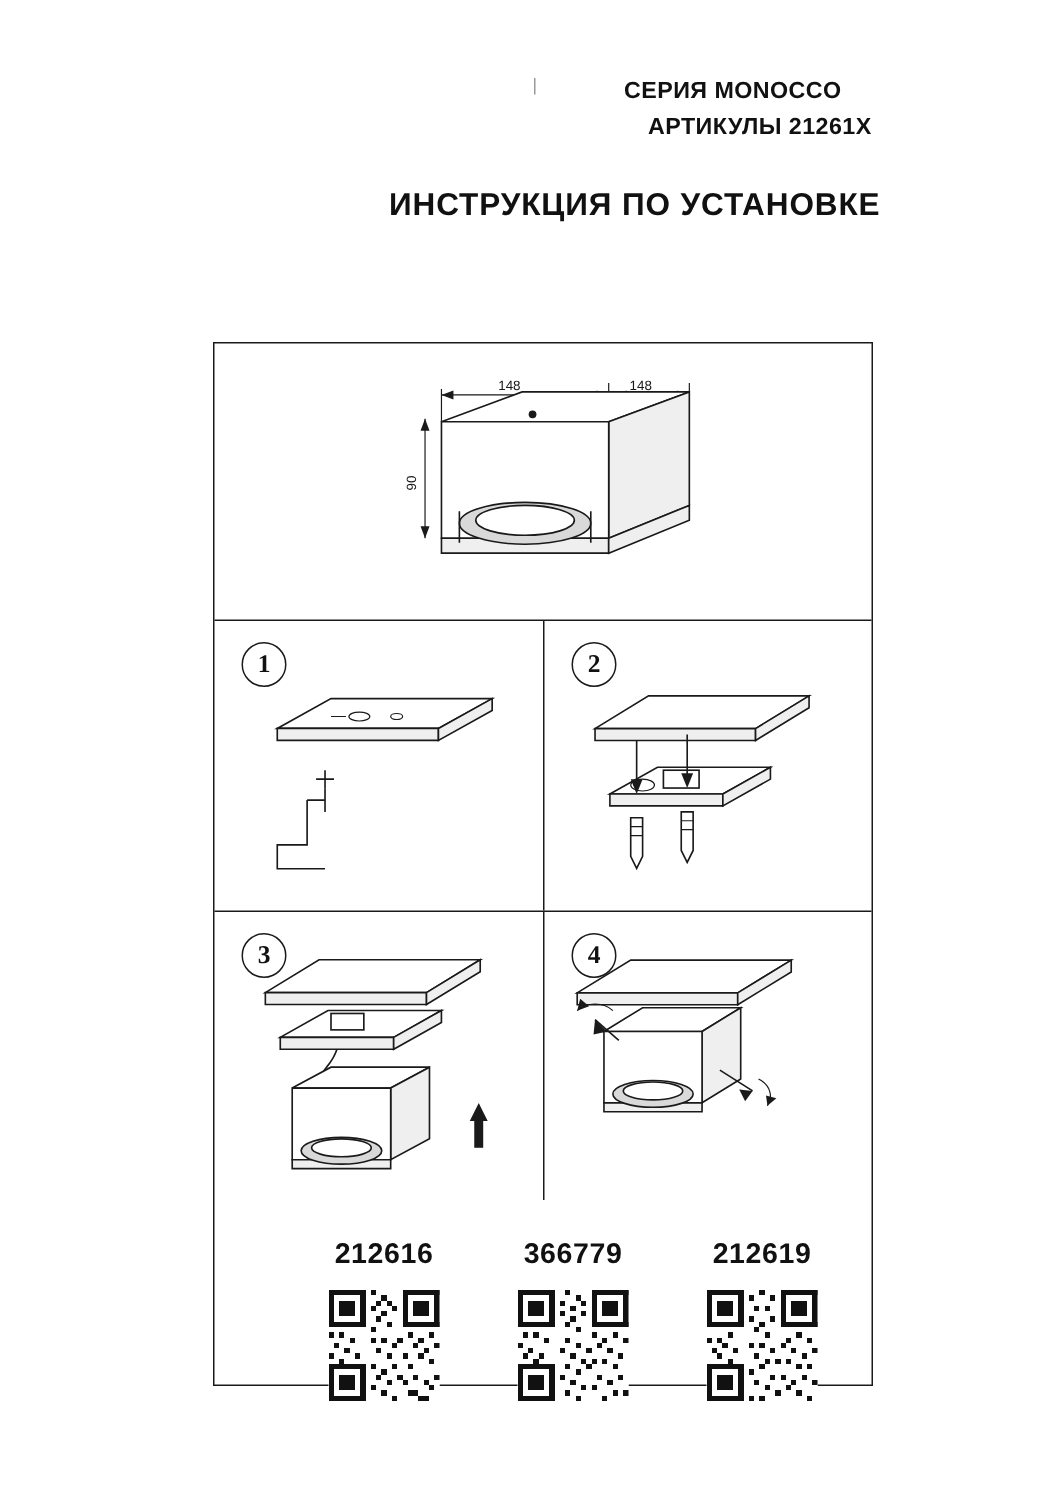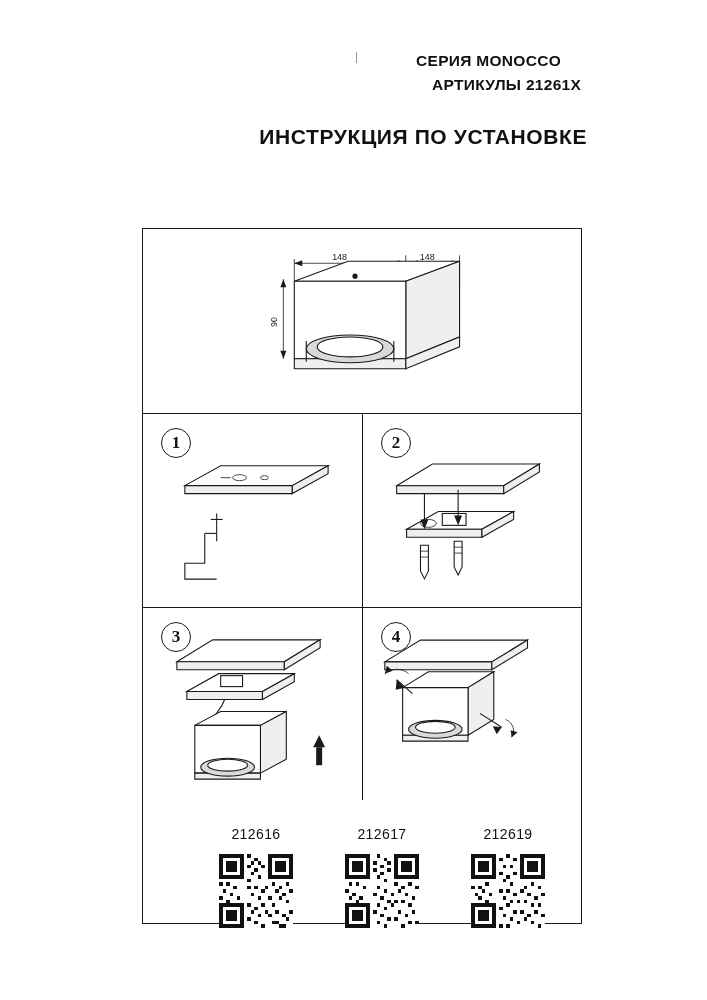--- a/index.html
+++ b/index.html
@@ -148,22 +148,22 @@
   .code-col {
     position: absolute;
     top: 0;
     width: 120px;
     text-align: center;
   }
   .code-col.c1 { left: 54px; }
   .code-col.c2 { left: 180px; }
   .code-col.c3 { left: 306px; }
   .code-label {
-    font-size: 14px;
-    font-weight: normal;
+    font-size: 19px;
+    font-weight: bold;
     letter-spacing: 0.4px;
   }
   .qr {
     margin: 12px auto 0;
     width: 74px;
     height: 74px;
     display: block;
     image-rendering: pixelated;
     background: #ffffff;
   }
@@ -401,21 +401,21 @@
             <rect x="15" y="19" width="1" height="1"></rect>
           <rect x="17" y="20" width="1" height="1"></rect>
             <rect x="19" y="18" width="1" height="1"></rect>
           <rect x="16" y="19" width="1" height="1"></rect>
             <rect x="18" y="20" width="1" height="1"></rect>
         </g>
       </svg>
     </div>
 
     <div class="code-col c2">
-      <div class="code-label">212617</div>
+      <div class="code-label">366779</div>
       <svg class="qr" viewBox="0 0 21 21" shape-rendering="crispEdges">
         <rect width="21" height="21" fill="#fff"></rect>
         <g fill="#111">
           <rect x="0" y="0" width="7" height="1"></rect>
             <rect x="0" y="6" width="7" height="1"></rect>
           <rect x="0" y="0" width="1" height="7"></rect>
             <rect x="6" y="0" width="1" height="7"></rect>
           <rect x="2" y="2" width="3" height="3"></rect>
           <rect x="14" y="0" width="7" height="1"></rect>
             <rect x="14" y="6" width="7" height="1"></rect>

